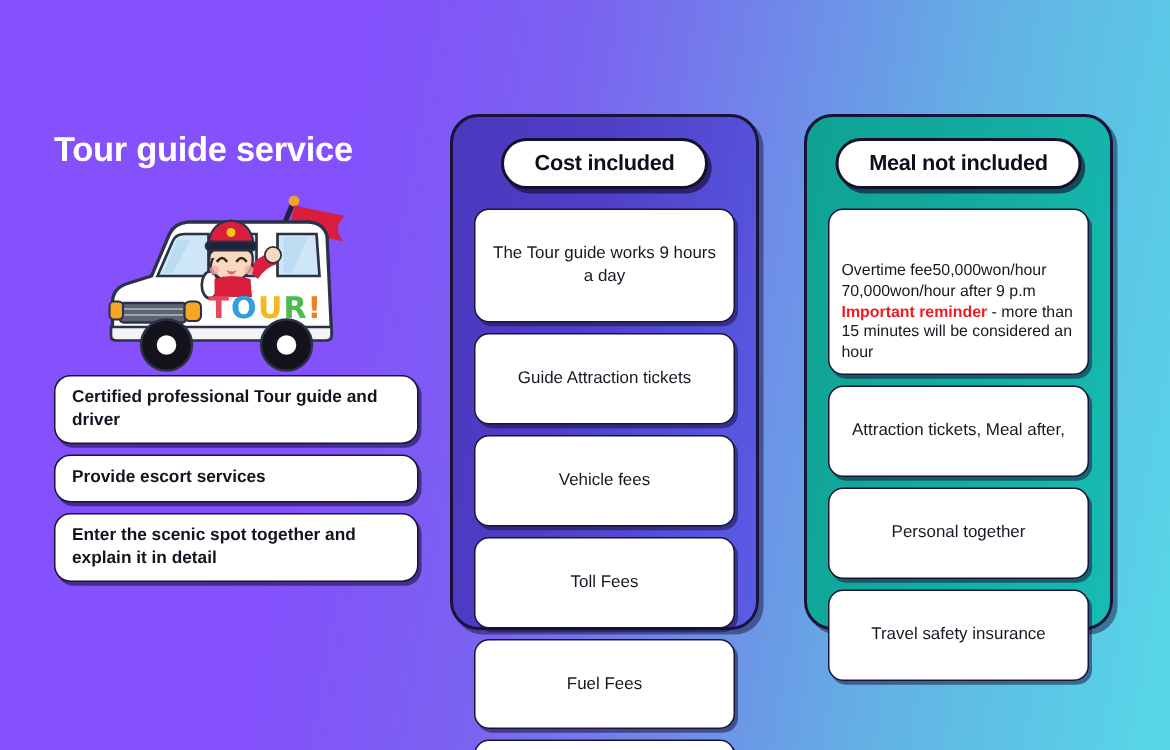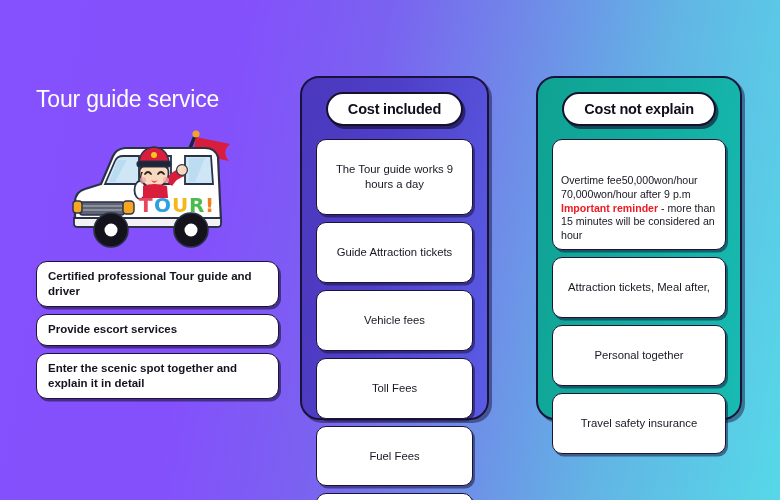--- a/index.html
+++ b/index.html
@@ -17,38 +17,38 @@
 
   
   #left-col {
     position: absolute;
     left: 30px; top: 86px;
     width: 258px;
   }
   #page-title {
     color: #ffffff;
     font-size: 23px;
-    font-weight: normal;
+    font-weight: bold;
     letter-spacing: -0.2px;
     padding-left: 6px;
     margin-bottom: 6px;
     white-space: nowrap;
   }
 
   
   #bus-illustration {
     position: absolute;
     left: 55px; top: 118px;
     width: 195px; height: 140px;
   }
 
   
   #feature-list {
     position: absolute;
-    left: 36px; top: 261px;
+    left: 36px; top: 250px;
     width: 243px;
     display: flex;
     flex-direction: column;
     gap: 7px;
   }
   .feature-item {
     background: #ffffff;
     border: 1.6px solid #1b1438;
     border-radius: 11px;
     box-shadow: 2px 2.5px 0 rgba(20,12,50,0.55);
@@ -65,21 +65,21 @@
     border: 2px solid #19123a;
     border-radius: 19px;
     box-shadow: 3px 3px 0 rgba(18,10,45,0.45);
     padding: 14px 14px 14px 14px;
     display: flex;
     flex-direction: column;
     align-items: center;
   }
   #panel-included {
     left: 300px; top: 76px;
-    width: 189px; height: 344px;
+    width: 206px; height: 344px;
     background: linear-gradient(100deg, #4a38bd 0%, #4f3fc7 40%, #5a5ce6 100%);
   }
   #panel-not-included {
     left: 536px; top: 76px;
     width: 206px; height: 344px;
     background: linear-gradient(100deg, #0fa292 0%, #12ab9f 45%, #18bbb2 100%);
   }
   .panel-header {
     background: #ffffff;
     border: 2px solid #16102f;
@@ -207,21 +207,21 @@
       <div class="panel-item">The Tour guide works 9 hours a day</div>
       <div class="panel-item">Guide Attraction tickets</div>
       <div class="panel-item">Vehicle fees</div>
       <div class="panel-item">Toll Fees</div>
       <div class="panel-item">Fuel Fees</div>
       <div class="panel-item">Parking fees</div>
     </div>
   </div>
 
   <div class="panel" id="panel-not-included">
-    <div class="panel-header">Cost not explain</div>
+    <div class="panel-header">Meal not included</div>
     <div class="panel-items">
       <div class="panel-item note">
         <span style="display: block; white-space: nowrap; margin-top: 28px;">Overtime fee50,000won/hour</span>
         <span style="display: block; white-space: nowrap;">70,000won/hour after 9 p.m</span>
         <span class="reminder-strong">Important reminder</span><span> - more than 15 minutes will be considered an hour</span>
       </div>
       <div class="panel-item">Attraction tickets, Meal after,</div>
       <div class="panel-item">Personal together</div>
       <div class="panel-item">Travel safety insurance</div>
     </div>

